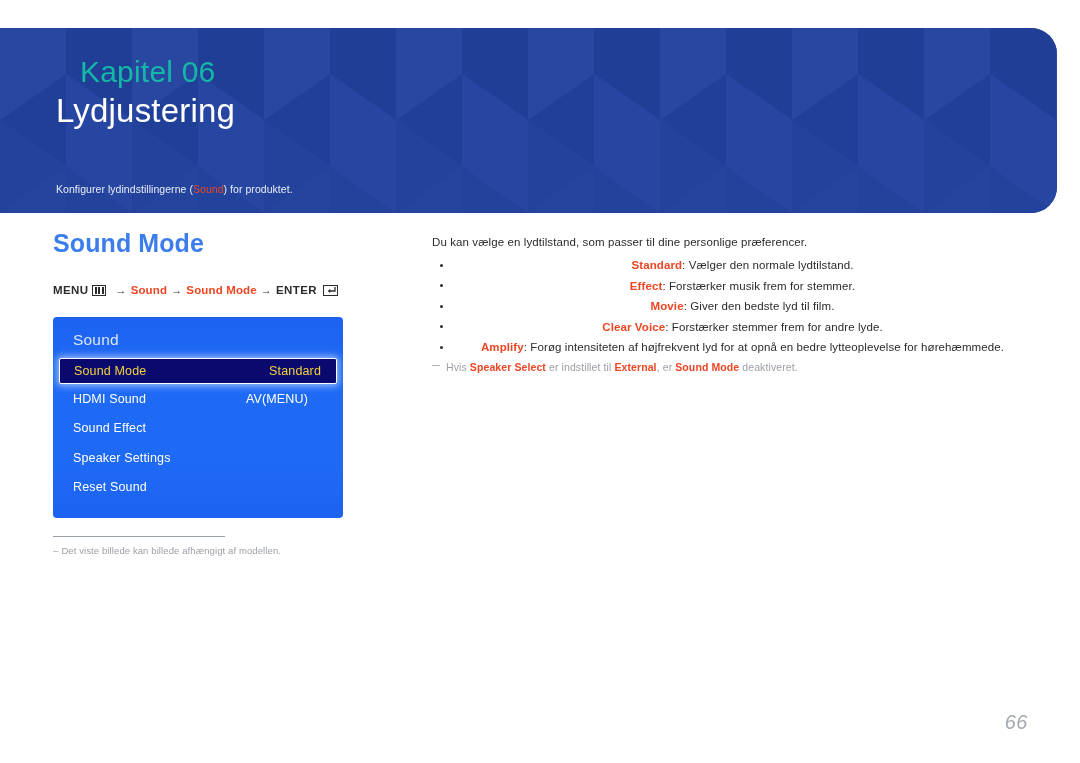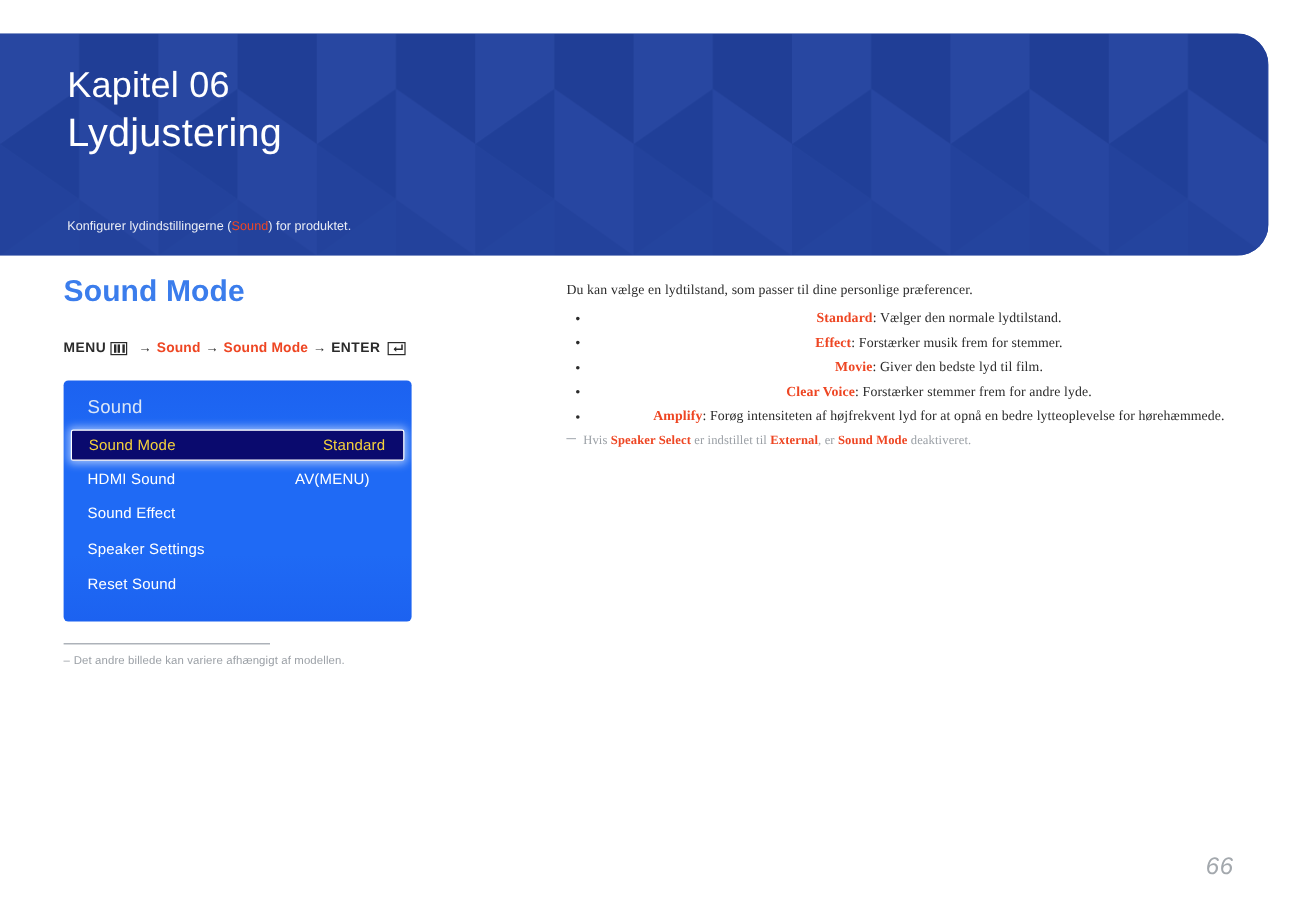--- a/index.html
+++ b/index.html
@@ -35,25 +35,26 @@
     width: 100%;
     height: 100%;
   }
   .banner-inner {
     position: relative;
     z-index: 2;
     padding-left: 56px;
     padding-top: 25px;
   }
   .chapter-label {
-    color: #ffffff;
+    color: #14b8a6;
     font-size: 30px;
     font-weight: 400;
     letter-spacing: 0.2px;
     line-height: 38px;
+    margin-left: 24px;
   }
   .chapter-title {
     color: #ffffff;
     font-size: 33px;
     font-weight: 400;
     letter-spacing: 0.2px;
     line-height: 42px;
     margin-top: -1px;
   }
   .chapter-desc {
@@ -181,24 +182,23 @@
     color: #9ba0a6;
     font-size: 9.5px;
     letter-spacing: 0.1px;
     line-height: 12px;
   }
   .footnote .dash { margin-right: 3px; }
 
   
   .right-col {
     position: absolute;
-    left: 472px;
+    left: 432px;
     top: 234px;
     width: 600px;
-    font-family: Liberation Serif, serif;
   }
   .intro {
     font-size: 11.5px;
     color: #2b2b2b;
     line-height: 16px;
     letter-spacing: 0.1px;
   }
   .bullets { margin-top: 7px; }
   .bullet {
     position: relative;
@@ -333,21 +333,21 @@
         <span>Reset Sound</span>
         <span class="val"></span>
       </div>
 
     </div>
   </div>
 
   <div class="footnote-wrap">
     <div class="footnote-rule"></div>
     <div class="footnote">
-      <span class="dash">–</span><span>Det andre billede kan variere afhængigt af modellen.</span>
+      <span class="dash">–</span><span>Det viste billede kan billede afhængigt af modellen.</span>
     </div>
   </div>
 
   <div class="right-col">
     <div class="intro">Du kan vælge en lydtilstand, som passer til dine personlige præferencer.</div>
 
     <div class="bullets">
       <div class="bullet">
         <span class="kw">Standard</span><span>: Vælger den normale lydtilstand.</span>
       </div>

